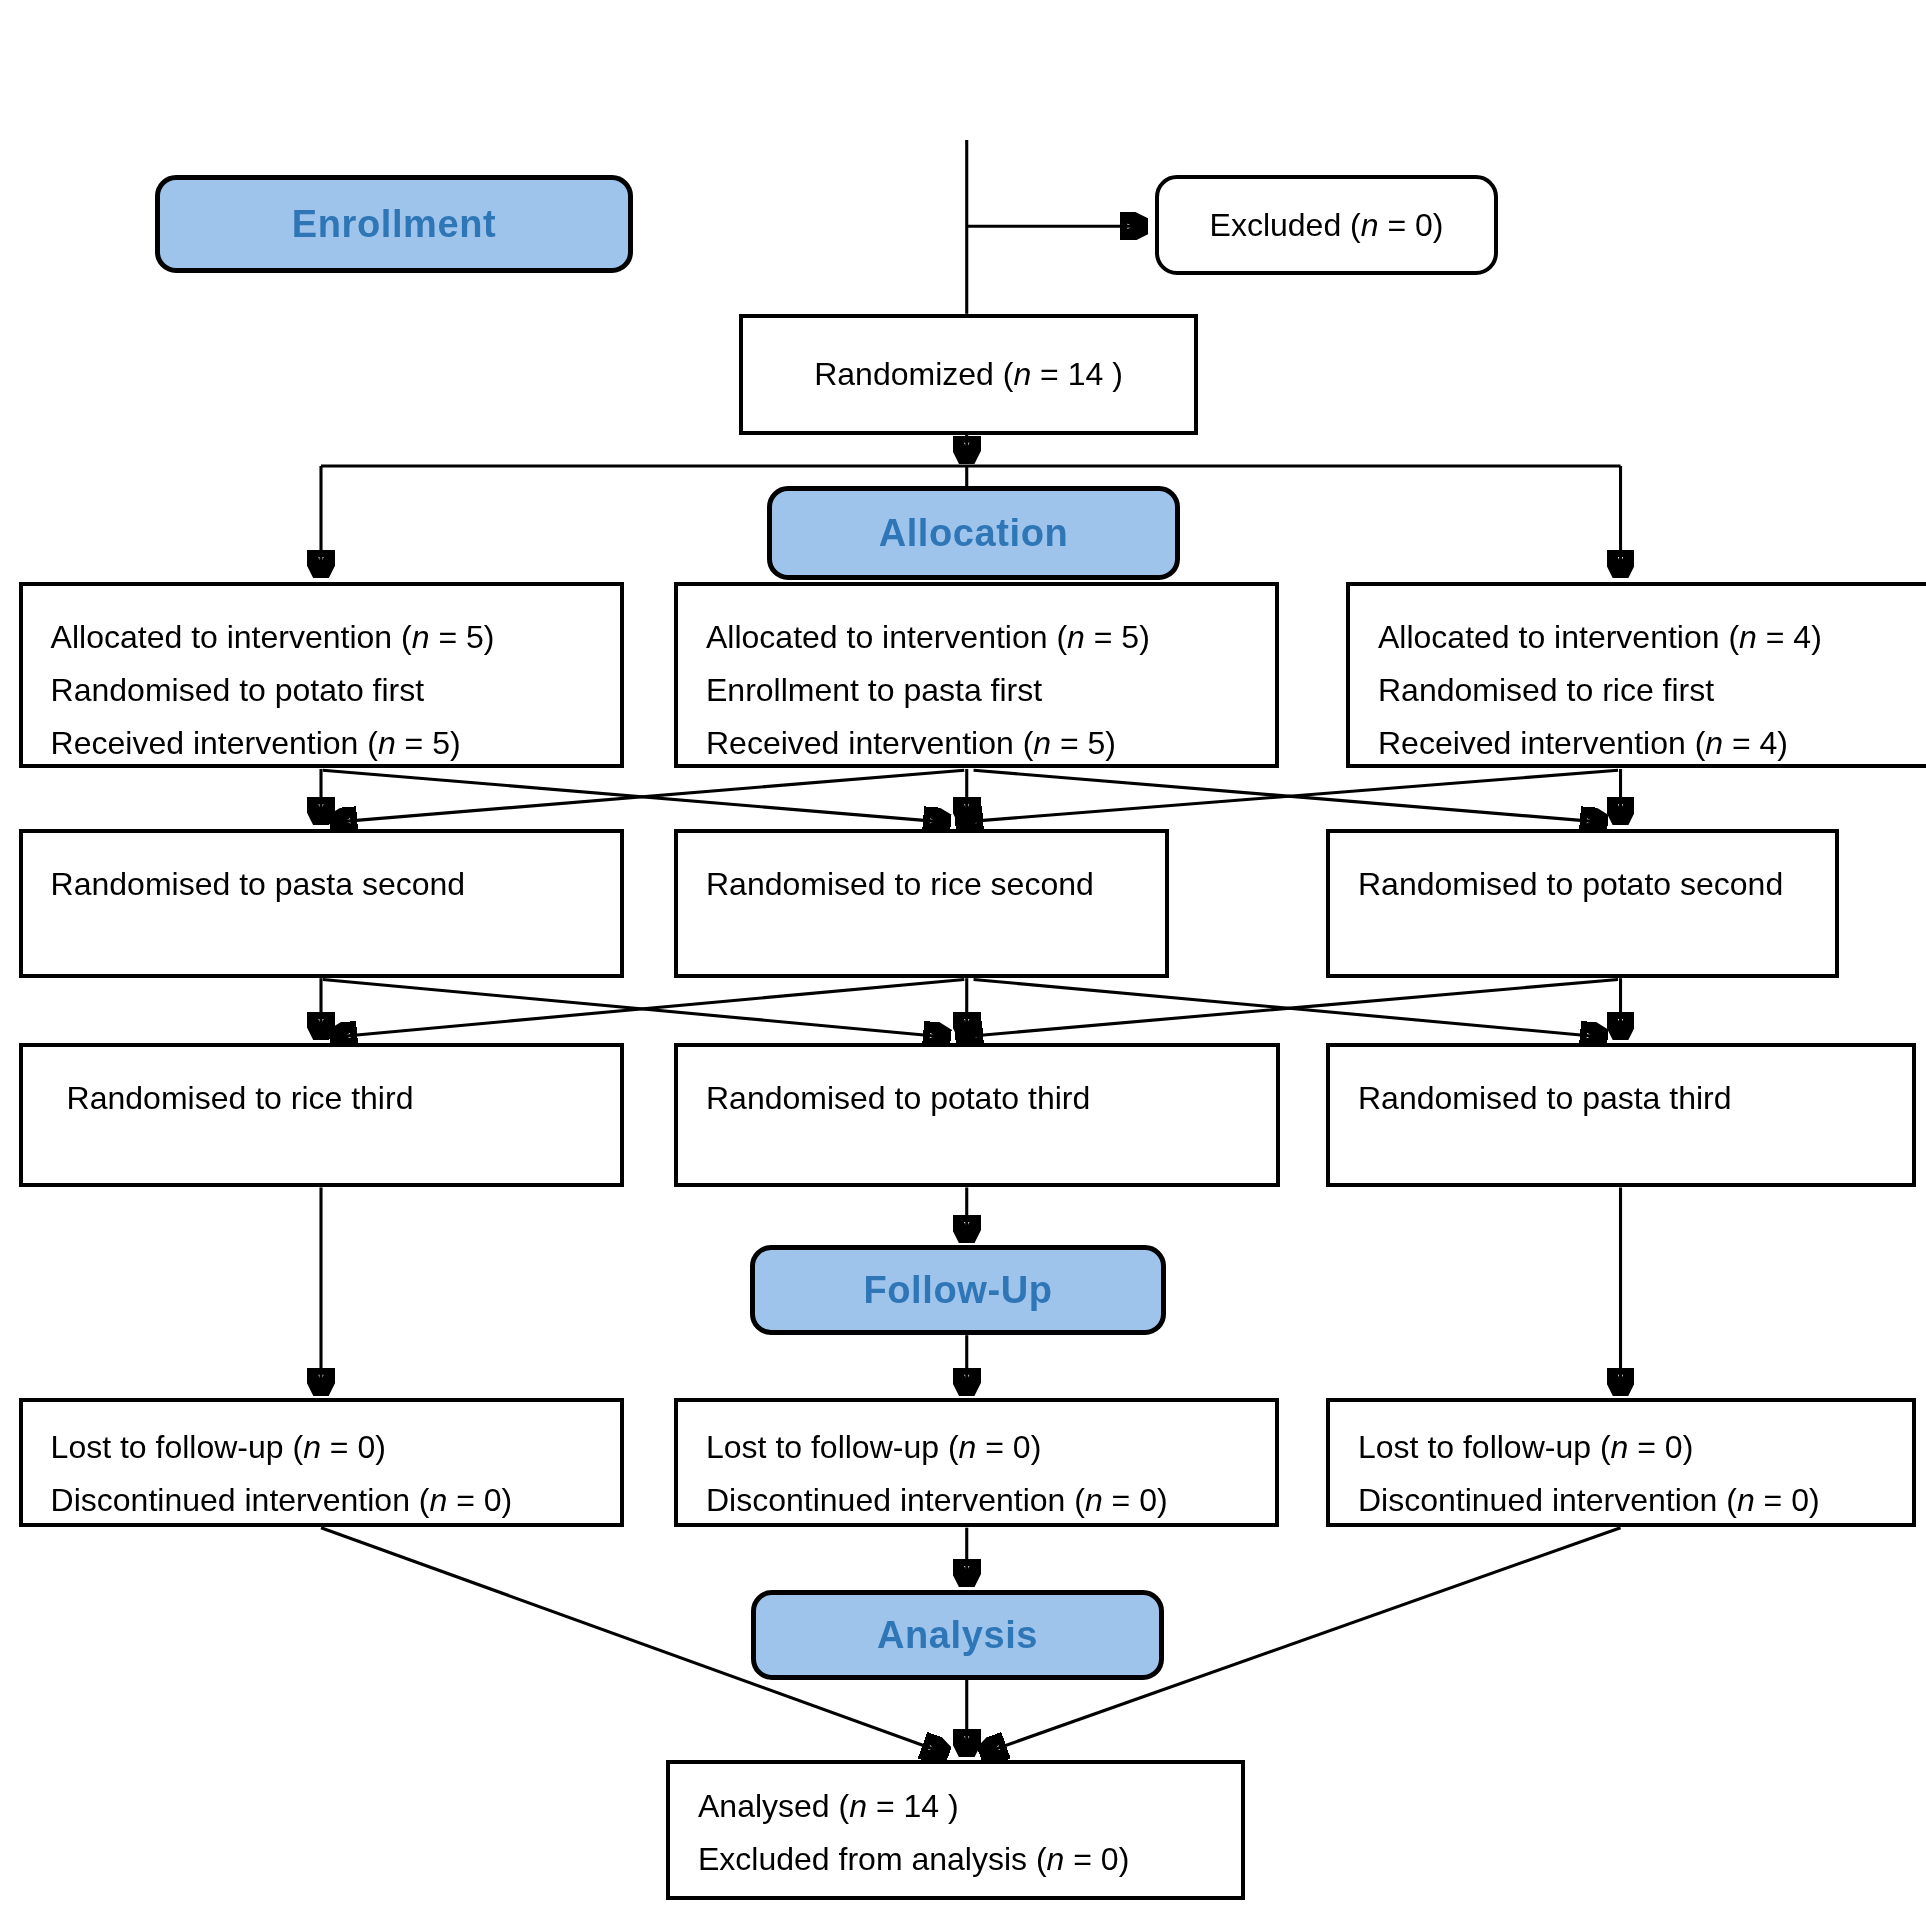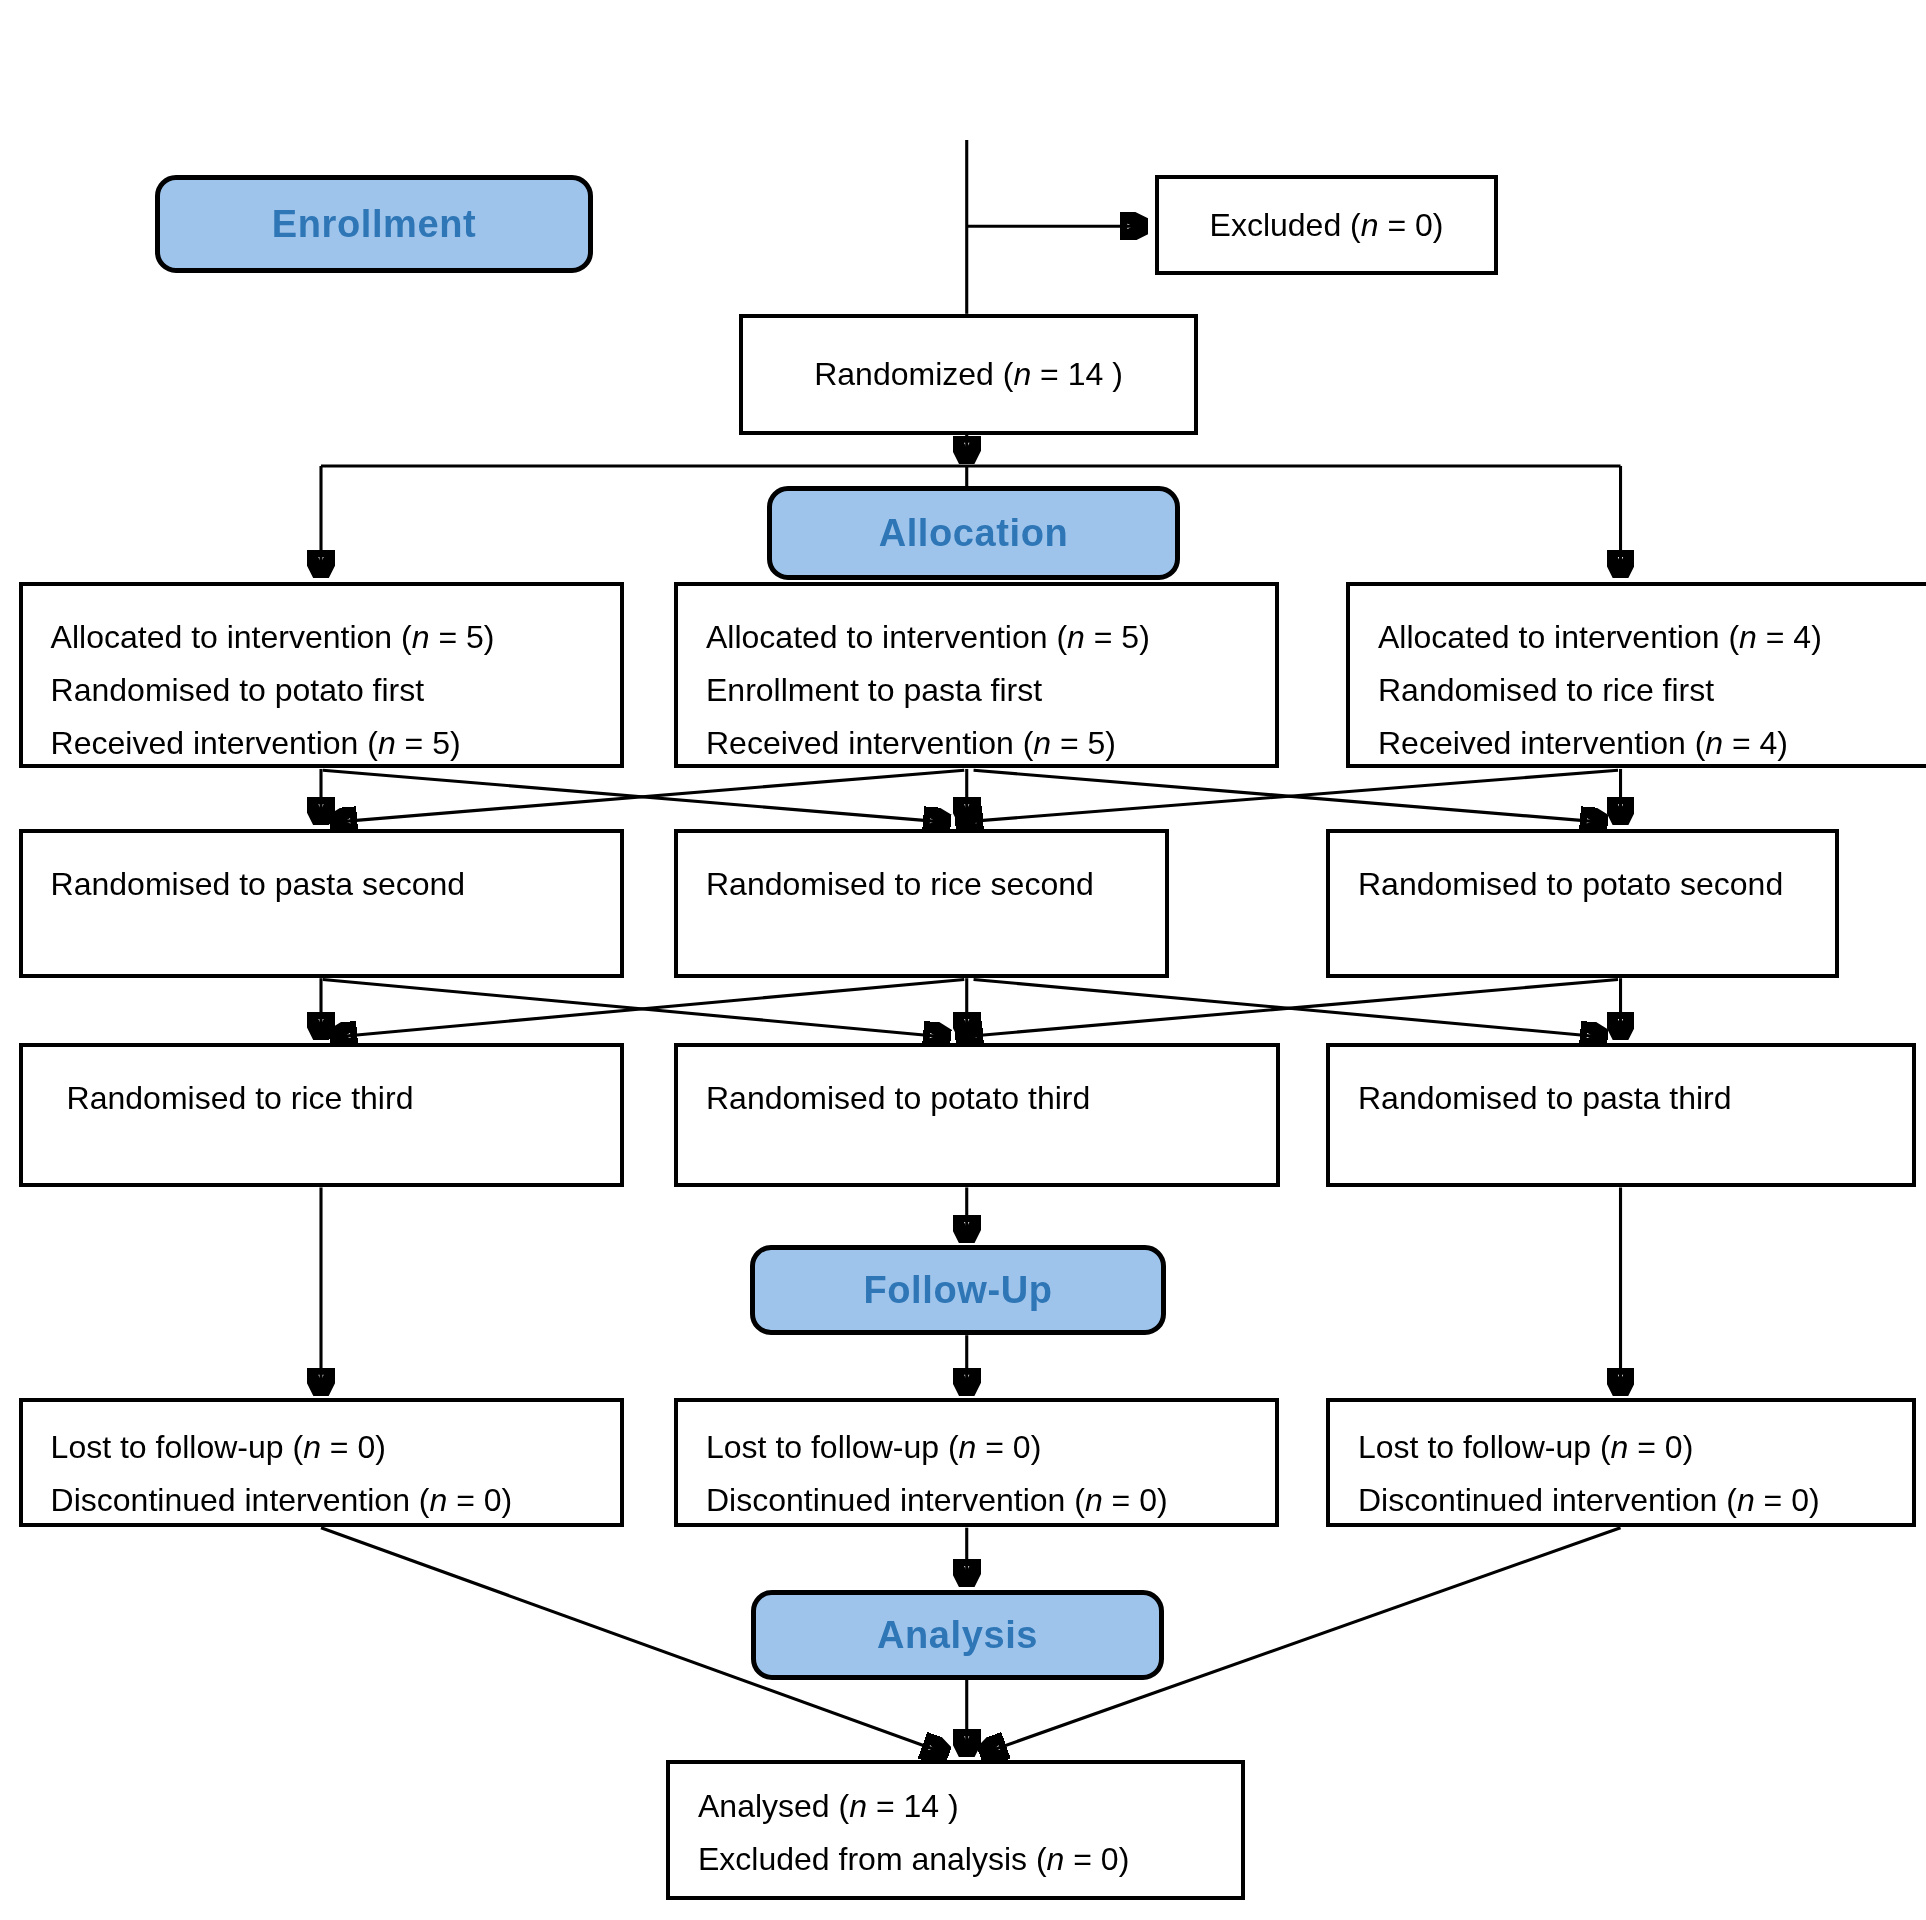--- a/index.html
+++ b/index.html
@@ -78,25 +78,25 @@
     <line x1="1557" y1="1912" x2="1557" y2="1997" marker-end="url(#ah)"></line>
     <line x1="1557" y1="2150" x2="1557" y2="2243" marker-end="url(#ah)"></line>
 
     <line x1="1557" y1="2460" x2="1557" y2="2551" marker-end="url(#ah)"></line>
     <line x1="1557" y1="2705" x2="1557" y2="2825" marker-end="url(#ah)"></line>
     <line x1="517" y1="2460" x2="1524" y2="2824" marker-end="url(#ah)"></line>
     <line x1="2610" y1="2460" x2="1582" y2="2824" marker-end="url(#ah)"></line>
   </svg>
 
 
-  <div class="badge" style="left:155px;top:175px;width:438px;height:98px;">
+  <div class="badge" style="left:155px;top:175px;width:478px;height:98px;">
     <span>Enrollment</span>
   </div>
 
-  <div class="box center" style="left:1155px;top:175px;width:343px;height:100px;">
+  <div class="box center" style="left:1155px;top:175px;width:343px;height:100px;border-radius:22px;">
     <span>Excluded  (<i>n</i> = 0)</span>
   </div>
 
   <div class="box center" style="left:739px;top:314px;width:459px;height:121px;">
     <span>Randomized (<i>n</i> = 14 )</span>
   </div>
 
   <div class="badge" style="left:767px;top:486px;width:413px;height:94px;">
     <span>Allocation</span>
   </div>

